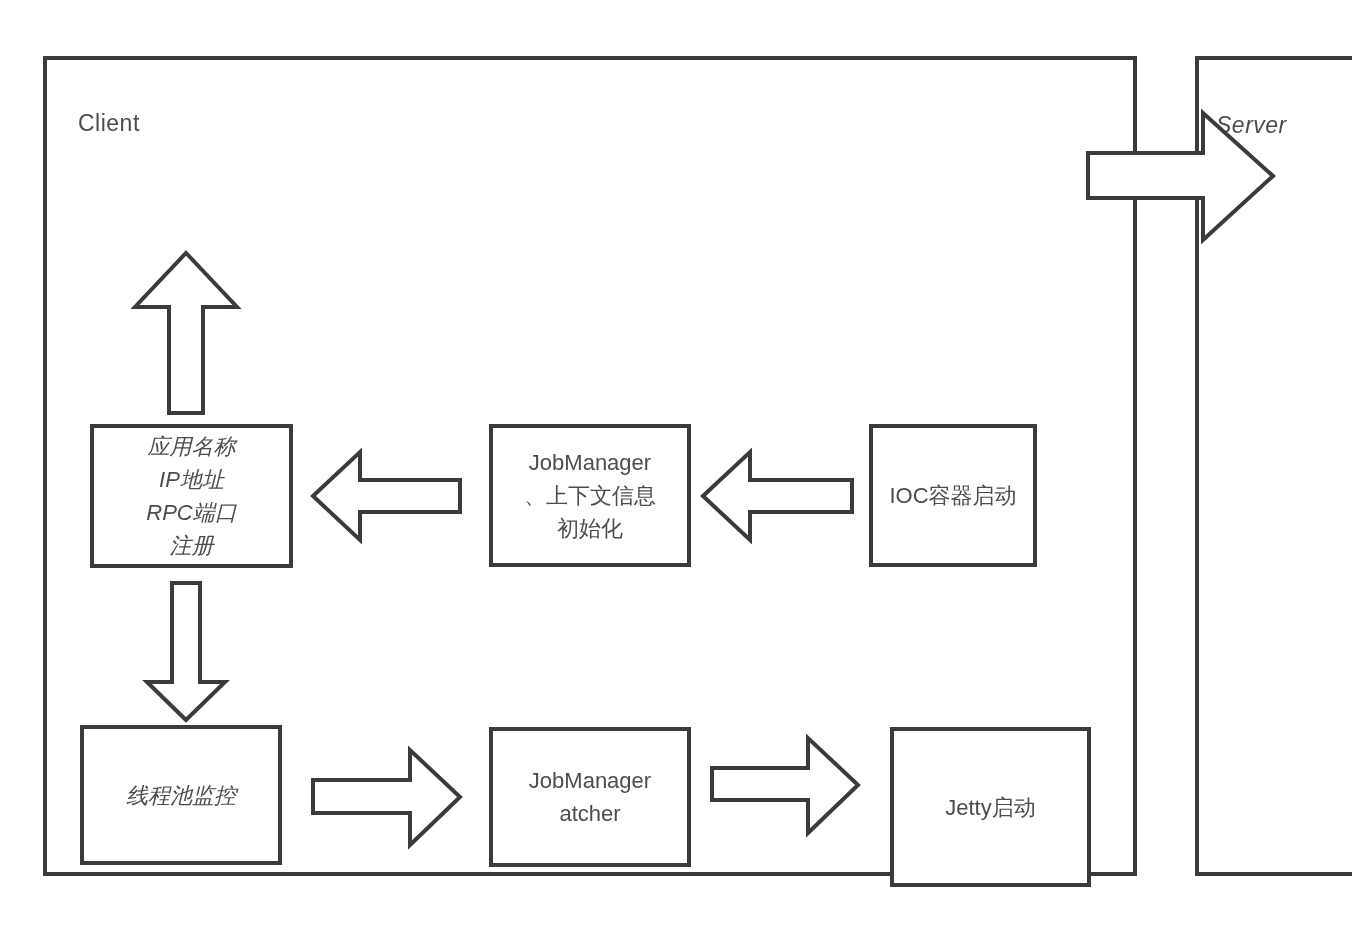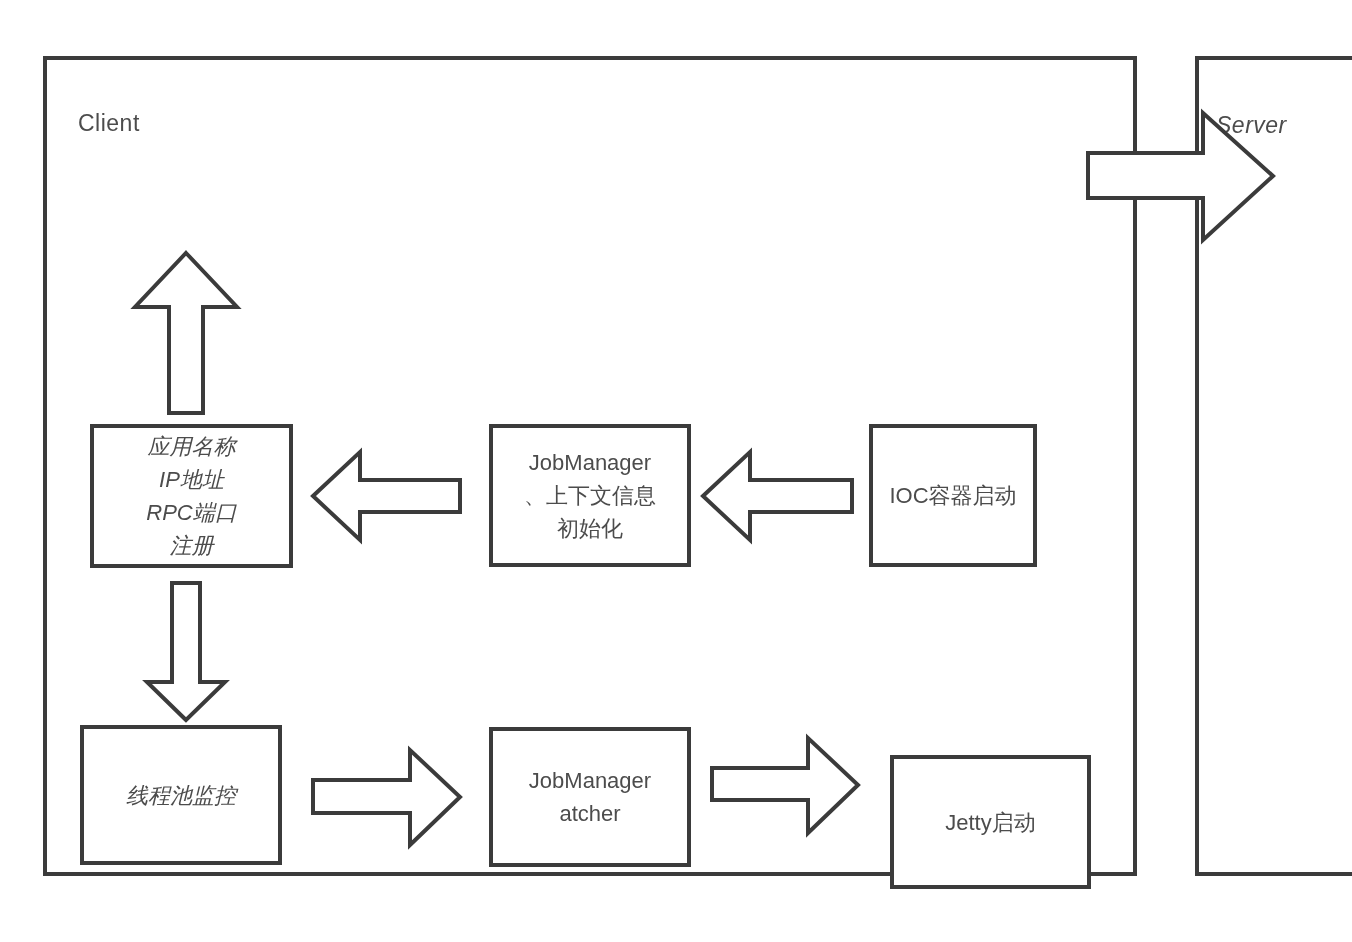--- a/index.html
+++ b/index.html
@@ -64,21 +64,21 @@
   .server-frame{left:1195px;top:56px;width:215px;height:820px;}
   .client-label{left:78px;top:74px;}
   .server-label{left:1216px;top:76px;font-style:italic;}
   
   .node-zk{left:109px;top:118px;width:962px;height:116px;}
   .node-register{left:90px;top:424px;width:203px;height:144px;font-style:italic;}
   .node-jobmanager{left:489px;top:424px;width:202px;height:143px;}
   .node-ioc{left:869px;top:424px;width:168px;height:143px;}
   .node-threadpool{left:80px;top:725px;width:202px;height:140px;font-style:italic;}
   .node-dispatcher{left:489px;top:727px;width:202px;height:140px;}
-  .node-jetty{left:890px;top:727px;width:201px;height:134px;margin-top:28px;}
+  .node-jetty{left:890px;top:727px;width:201px;height:160px;}
 </style>
 </head>
 <body>
 
 <div class="canvas">
 
   <div class="frame client-frame"></div>
   <div class="frame server-frame"></div>
 
   <div class="frame-label client-label">Client</div>

